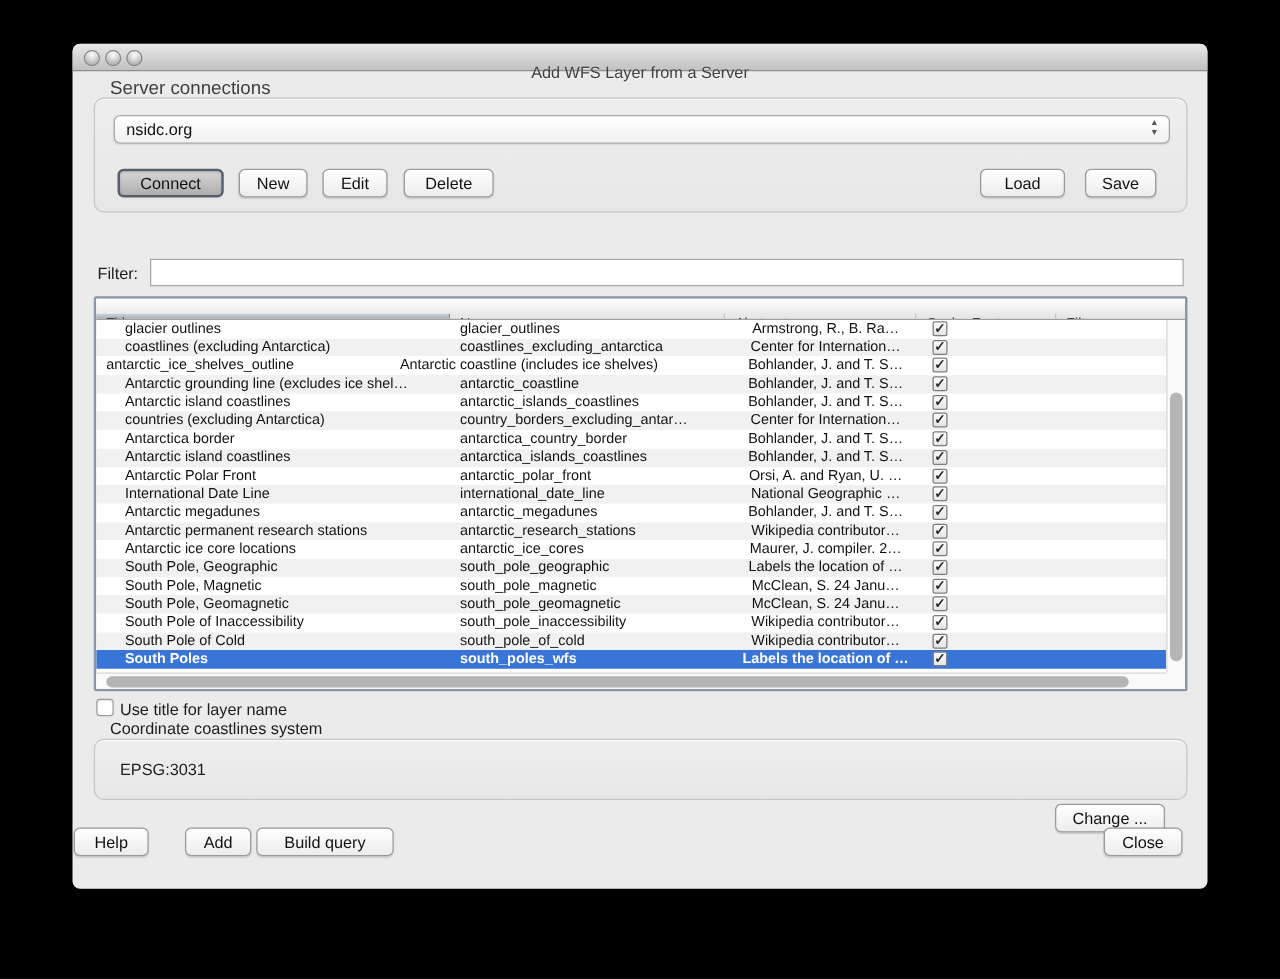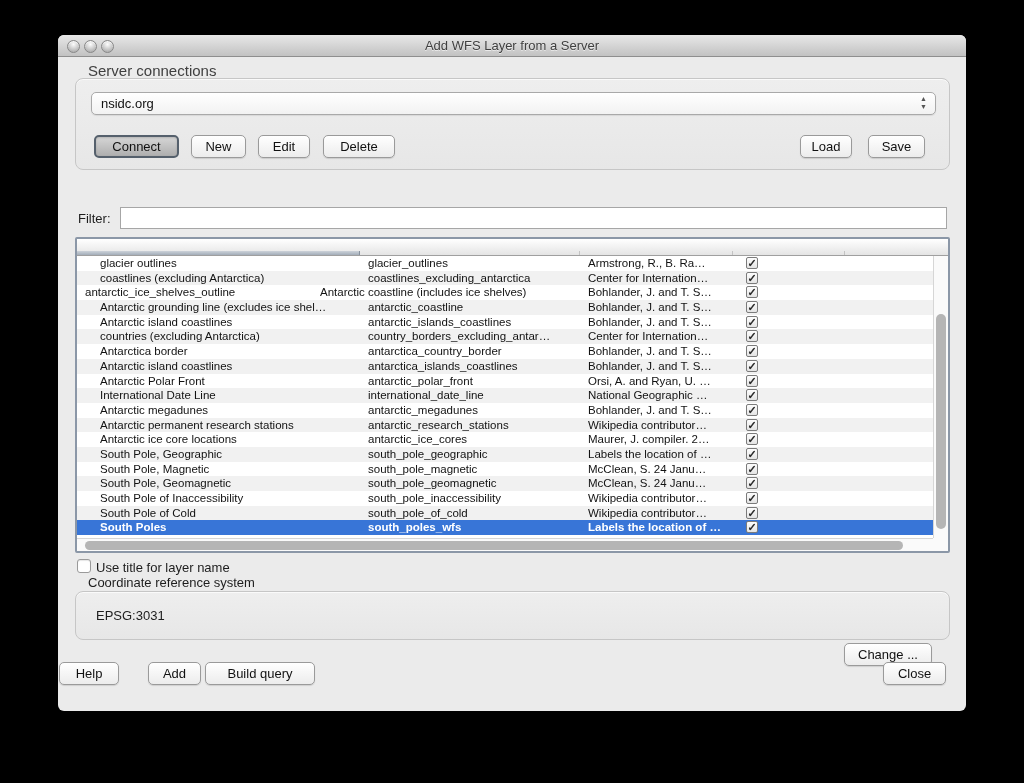--- a/index.html
+++ b/index.html
@@ -9,21 +9,21 @@
     position:absolute; left:58px; top:35px; width:908px; height:676px;
     background:#ebebeb; border-radius:6px; overflow:hidden;
     box-shadow:0 14px 40px rgba(0,0,0,.85), 0 0 0 1px rgba(0,0,0,.55);
   }
   .titlebar {
     position:absolute; left:0; top:0; right:0; height:22px;
     background:linear-gradient(#e8e8e8,#cdcdcd 70%,#c2c2c2);
     border-bottom:1px solid #8e8e8e;
   }
   .titlebar .title {
-    position:absolute; left:0; right:0; top:3px; text-align:center;
+    position:absolute; left:0; right:0; top:15px; text-align:center;
     font-size:13px; color:#404040; text-shadow:0 1px 0 rgba(255,255,255,.6);
   }
   .traffic { position:absolute; top:4.5px; width:13px; height:13px; border-radius:50%;
     background:radial-gradient(circle at 50% 30%, #fdfdfd, #b9b9b9 70%, #a5a5a5);
     border:1px solid #878787; box-shadow:inset 0 1px 1px rgba(255,255,255,.8); }
   .t1{left:9px;} .t2{left:26px;} .t3{left:43px;}
 
   .section-label { position:absolute; font-size:15px; color:#404040; }
 
   .groupbox {
@@ -73,21 +73,21 @@
   .c-cache{width:112px;} .c-filter{flex:1; border-right:none;}
 
   .tbody { position:absolute; left:0; top:17px; width:856px; height:282px; overflow:hidden; }
   .row { display:flex; height:14.7px; background:#fff; }
   .row.alt { background:#f1f1f1; }
   .row.selected { background:#3875d7; }
   .row.selected .cell { color:#fff; font-weight:bold; }
   .cell { font-size:11.5px; color:#121212; line-height:14.5px; white-space:nowrap; overflow:hidden; padding-left:8px; }
   .cell.title { width:283px; padding-left:23px; }
   .cell.name { width:220px; }
-  .cell.abstract { width:153px; }
+  .cell.abstract { width:153px;text-align:center; }
   .cell.cache { width:112px; padding-left:13px; }
   .check { width:12px; height:12px; margin-top:1px; background:linear-gradient(#fdfdfd,#e4e4e4);
     border:1px solid #7b7b7b; border-radius:2px; font-size:11px; line-height:10px; color:#2b2b2b;
     text-align:center; font-weight:bold; }
 
   .vscroll { position:absolute; right:0; top:17px; width:15px; bottom:13px;
     background:#fafafa; border-left:1px solid #d6d6d6; }
   .vscroll .thumb { position:absolute; left:2px; width:10px; top:58px; height:215px;
     background:#b5b5b5; border-radius:6px; }
   .hscroll { position:absolute; left:0; right:15px; bottom:0; height:13px;
@@ -121,21 +121,21 @@
       <span>nsidc.org</span>
       <span class="steppers">
         <span>▲</span><br>
         <span>▼</span>
       </span>
     </div>
     <div class="btn focused" style="left:18px; top:56px; width:85px;">Connect</div>
     <div class="btn" style="left:115px; top:56px; width:55px;">New</div>
     <div class="btn" style="left:182px; top:56px; width:52px;">Edit</div>
     <div class="btn" style="left:247px; top:56px; width:72px;">Delete</div>
-    <div class="btn" style="right:97px; top:56px; width:52px;">Load</div>
+    <div class="btn" style="right:97px; top:56px; width:68px;">Load</div>
     <div class="btn" style="right:24px; top:56px; width:57px;margin-left:15px;">Save</div>
   </div>
 
   <div class="filter-label">Filter:</div>
   <input class="filter-input" value="" style="">
 
   <div class="table">
     <div class="thead">
       <div class="th sorted c-title">
         <span>Title</span>
@@ -325,21 +325,21 @@
         <div class="thumb"></div>
       </div>
     <div class="hscroll">
         <div class="thumb"></div>
       </div>
     <div class="corner"></div>
   </div>
 
   <div class="checkbox" style="left:19px; top:524px;"></div>
   <div class="use-title-label">Use title for layer name</div>
-  <div class="crs-label">Coordinate reference system</div>
+  <div class="crs-label">Coordinate coastlines system</div>
 
   <div class="groupbox" style="left:17px; top:556px; width:875px; height:49px;">
     <div class="crs-value">EPSG:3031</div>
     <div class="btn" style="right:17px; top:12px; width:88px;margin-top:39px;">Change ...</div>
   </div>
 
   <div class="btn" style="left:1px; top:627px; width:60px;">Help</div>
   <div class="btn" style="left:90px; top:627px; width:53px;">Add</div>
   <div class="btn" style="left:147px; top:627px; width:110px;">Build query</div>
   <div class="btn" style="right:20px; top:627px; width:63px;">Close</div>

